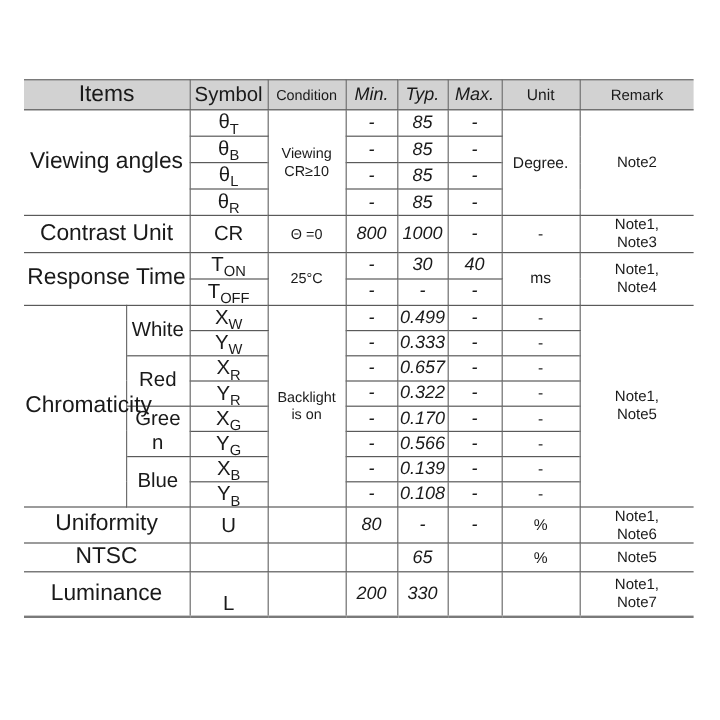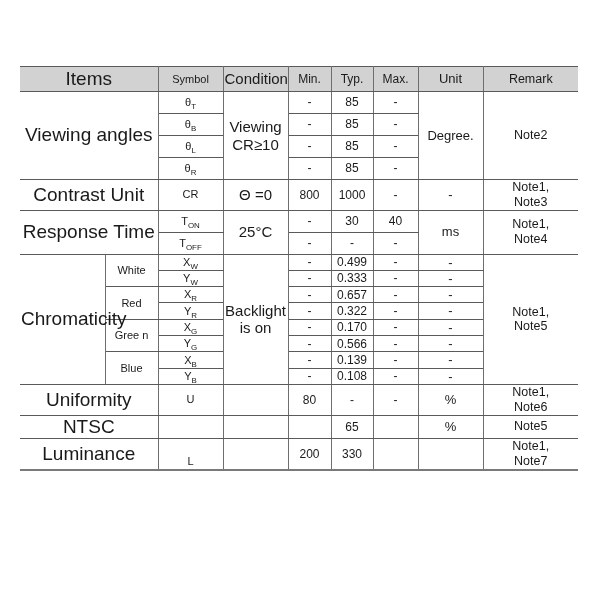--- a/index.html
+++ b/index.html
@@ -52,23 +52,23 @@
     font-weight: bold;
     font-size: 13px;
     height: 24px;
     border-top: 2px solid #7a7a7a;
     border-bottom: 1px solid #5a5a5a;
   }
   tbody tr:last-child > td {
     border-bottom: 2px solid #7a7a7a;
   }
   .r-items   { font-size: 19px; }
-  .r-sym     { font-size: 11px; margin-top: 20px; }
-  .r-cond    { font-size: 15px; }
-  .r-num     { font-size: 12px; }
+  .r-sym     { font-size: 17px; margin-top: 20px; }
+  .r-cond    { font-size: 12px; }
+  .r-num     { font-size: 15px; font-style: italic; }
   .r-unit    { font-size: 13px; margin-top: 24px; }
   .r-remark  { font-size: 12.5px; }
   .sub {
     font-size: 0.72em;
     vertical-align: sub;
     line-height: 0;
   }
   .lum-sym {
     display: block;
     padding-top: 16px;

